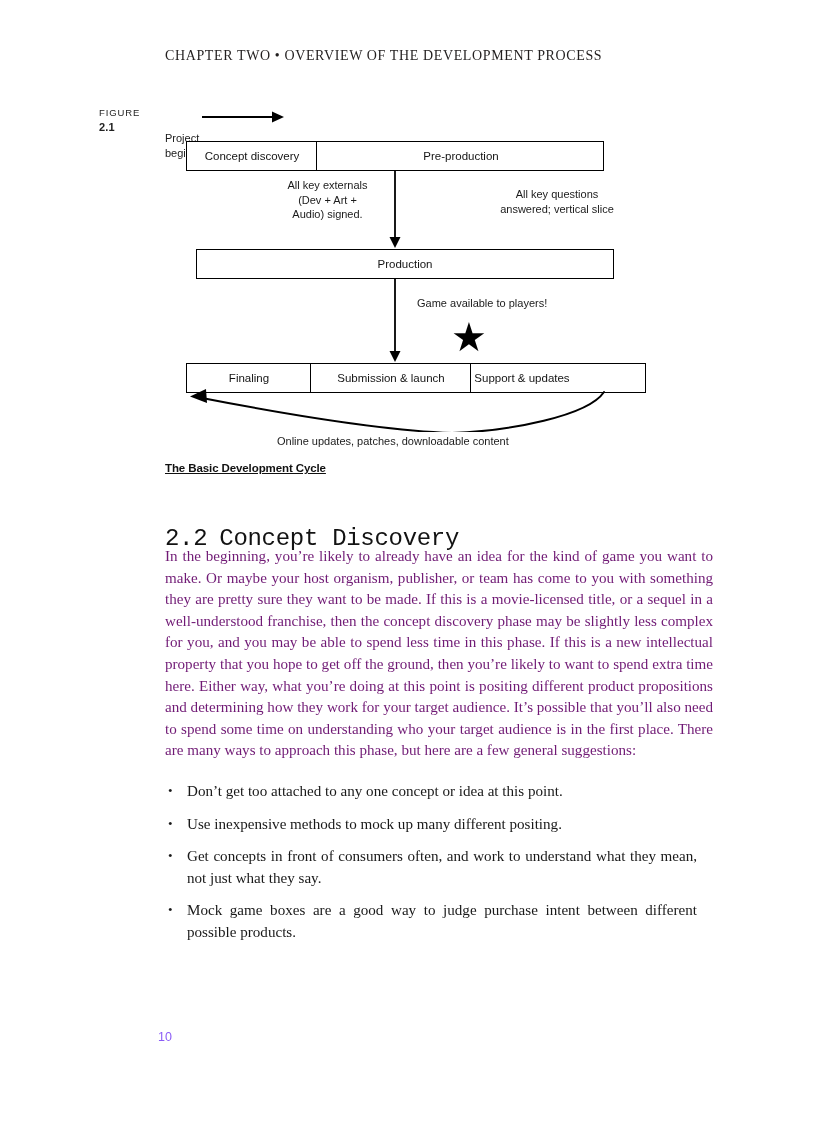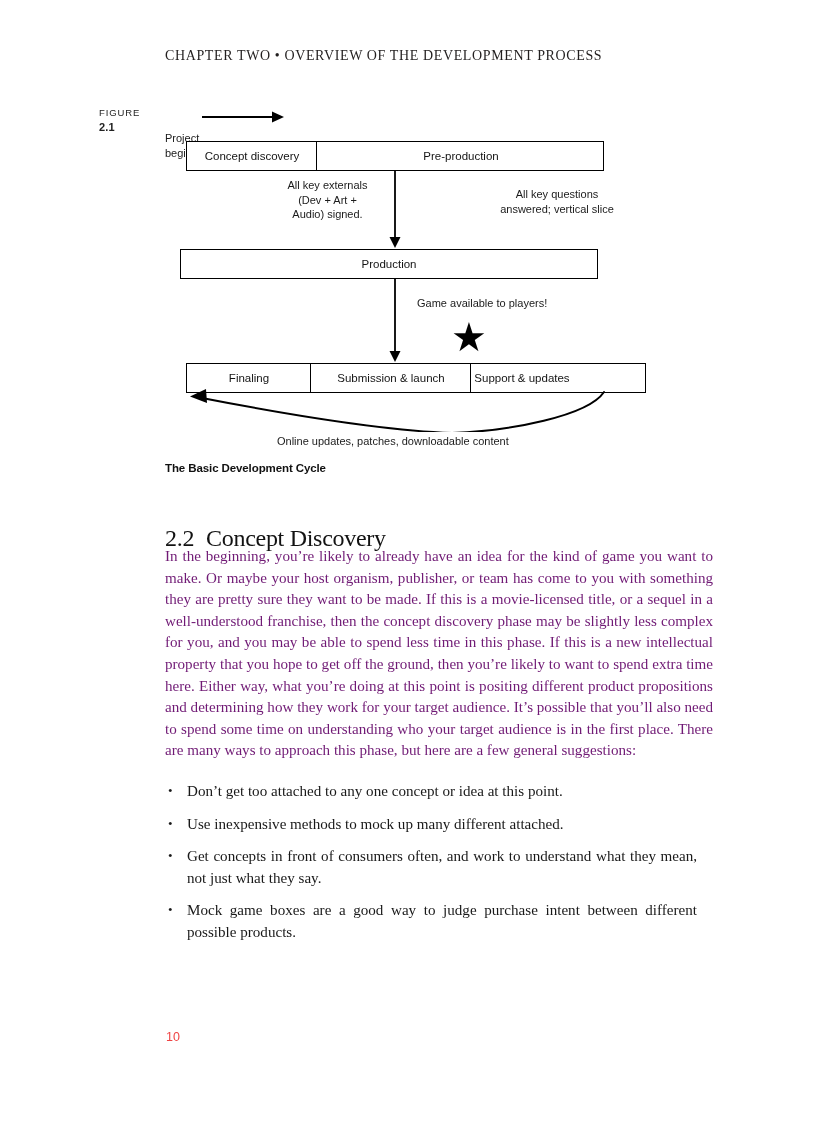--- a/index.html
+++ b/index.html
@@ -102,28 +102,29 @@
   }
   .dg-caption {
     position: absolute;
     left: 165px;
     top: 462px;
     font-family: "Liberation Sans", "DejaVu Sans", sans-serif;
     font-weight: bold;
     font-size: 11.5px;
     color: #111111;
     letter-spacing: -0.1px;
+    text-decoration: underline;
   }
 
   
   .section-heading {
     position: absolute;
     left: 165px;
     top: 505px;
-    font-family: Liberation Serif, serif;
+    font-family: Liberation Mono, monospace;
     font-size: 24px;
     font-weight: 400;
     color: #121212;
     letter-spacing: -0.3px;
   }
   .section-heading .secnum { margin-right: 12px; }
 
   
   .body-col {
     position: absolute;
@@ -161,25 +162,25 @@
     position: absolute;
     left: 3px;
     top: -1px;
     font-size: 13px;
     color: #191919;
   }
 
   
   .folio {
     position: absolute;
-    left: 166px;
+    left: 158px;
     top: 1030px;
     font-family: "Liberation Sans", "DejaVu Sans", sans-serif;
     font-size: 12.5px;
-    color: #ef4444;
+    color: #8b5cf6;
   }
 </style>
 </head>
 <body>
 
 <div class="page">
 
   <div class="running-head">CHAPTER TWO  •  OVERVIEW OF THE DEVELOPMENT PROCESS</div>
 
   <div class="figure-label">
@@ -218,21 +219,21 @@
     <div class="dg-text" style="left:492px; top:187px; text-align:center; width:130px;">
       <span>All key questions</span><br>
       <span>answered; vertical slice</span>
     </div>
 
     <svg style="position:absolute; left:384px; top:171px;" width="22" height="78">
       <line x1="11" y1="0" x2="11" y2="66" stroke="#000" stroke-width="1.8"></line>
       <polygon points="5.5,66 16.5,66 11,77" fill="#000"></polygon>
     </svg>
 
-    <div class="dg-box" style="left:180px; top:249px; width:418px; height:30px;text-align:center;">
+    <div class="dg-box" style="left:196px; top:249px; width:418px; height:30px;text-align:center;">
       <span>Production</span>
     </div>
 
     <svg style="position:absolute; left:384px; top:279px;" width="22" height="84">
       <line x1="11" y1="0" x2="11" y2="72" stroke="#000" stroke-width="1.8"></line>
       <polygon points="5.5,72 16.5,72 11,83" fill="#000"></polygon>
     </svg>
 
     <div class="dg-text" style="left:417px; top:296px;">Game available to players!</div>
     <div class="dg-star" style="left:451px; top:317px;">★</div>
@@ -262,20 +263,20 @@
   <div class="dg-caption">The Basic Development Cycle</div>
 
   <h2 class="section-heading">
     <span class="secnum">2.2</span><span>Concept Discovery</span>
   </h2>
 
   <div class="body-col">
     <p class="body-par">In the beginning, you’re likely to already have an idea for the kind of game you want to make. Or maybe your host organism, publisher, or team has come to you with something they are pretty sure they want to be made. If this is a movie-licensed title, or a sequel in a well-understood franchise, then the concept discovery phase may be slightly less complex for you, and you may be able to spend less time in this phase. If this is a new intellectual property that you hope to get off the ground, then you’re likely to want to spend extra time here. Either way, what you’re doing at this point is positing different product propositions and determining how they work for your target audience. It’s possible that you’ll also need to spend some time on understanding who your target audience is in the first place. There are many ways to approach this phase, but here are a few general suggestions:</p>
     <ul class="bullets">
       <li>Don’t get too attached to any one concept or idea at this point.</li>
-      <li>Use inexpensive methods to mock up many different attached.</li>
+      <li>Use inexpensive methods to mock up many different positing.</li>
       <li>Get concepts in front of consumers often, and work to understand what they mean, not just what they say.</li>
       <li>Mock game boxes are a good way to judge purchase intent between different possible products.</li>
     </ul>
   </div>
 
   <div class="folio">10</div>
 </div>
 
 </body></html>

